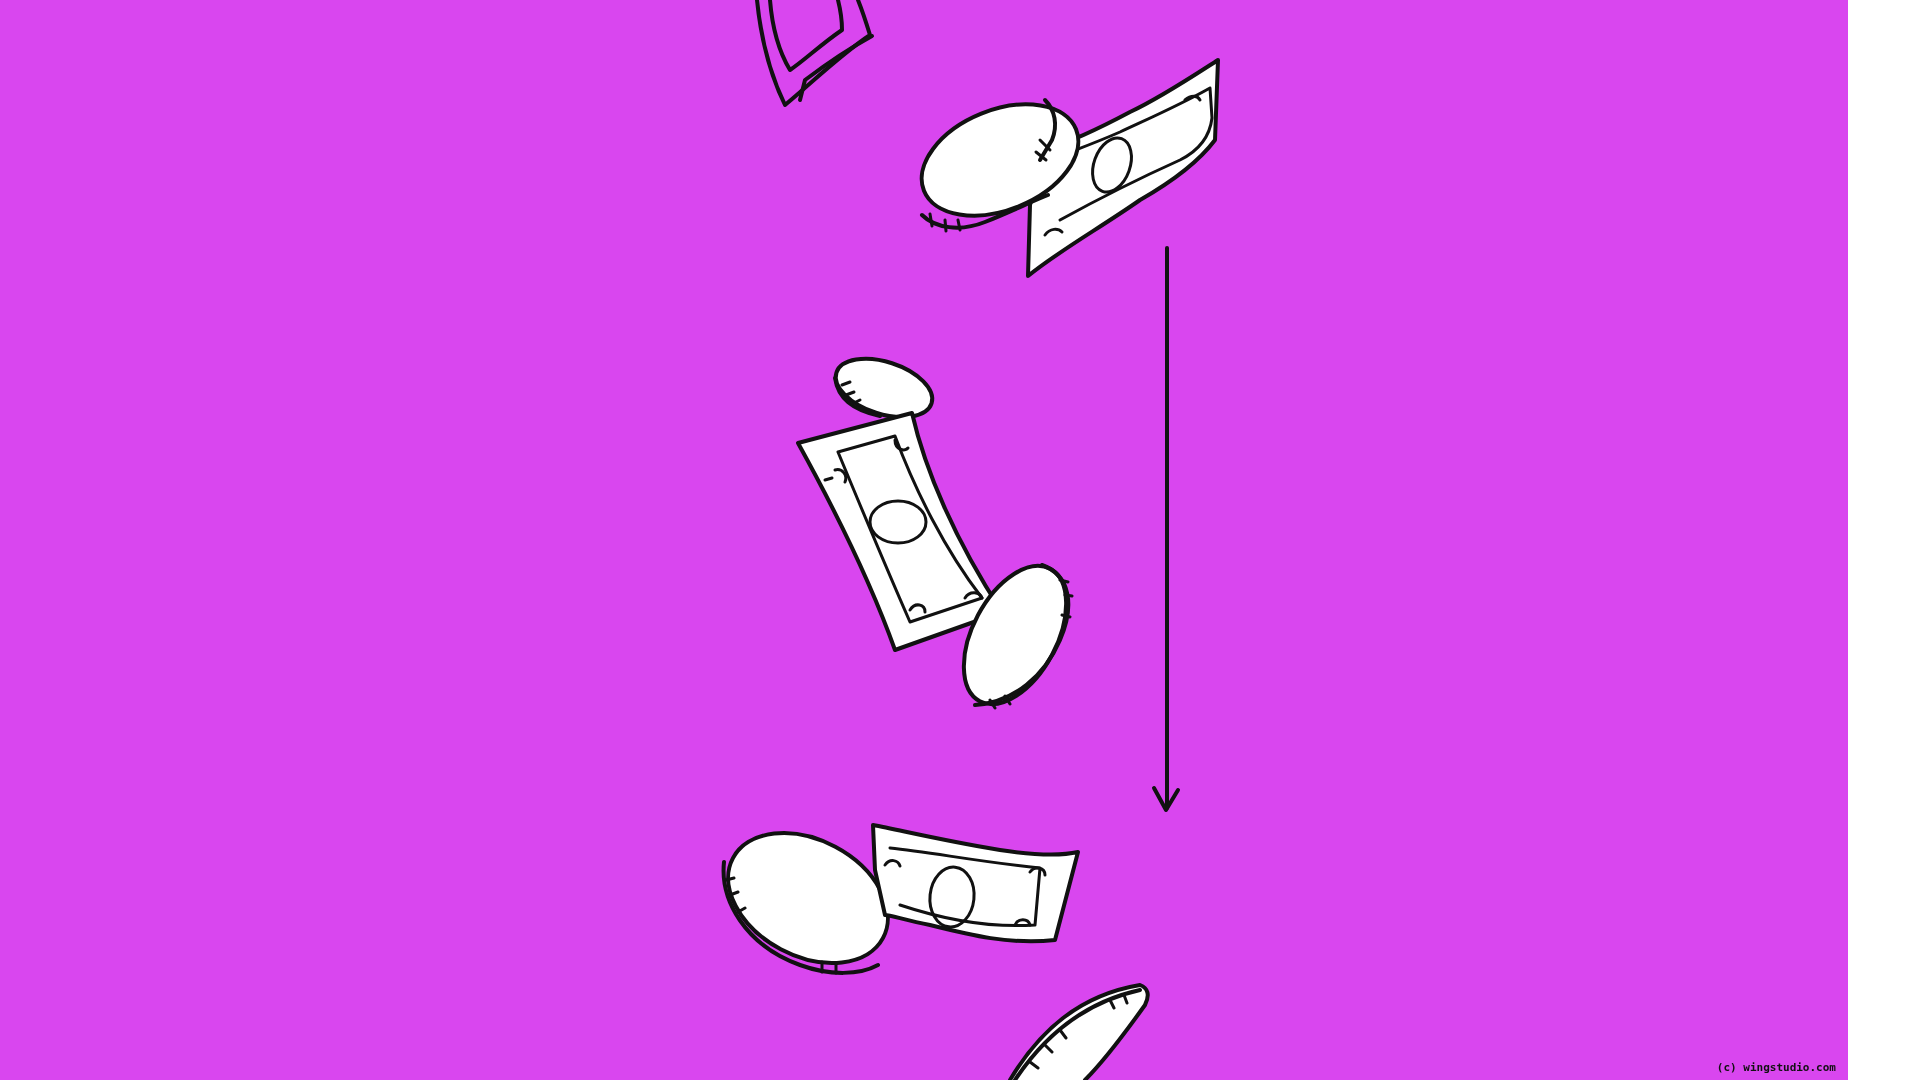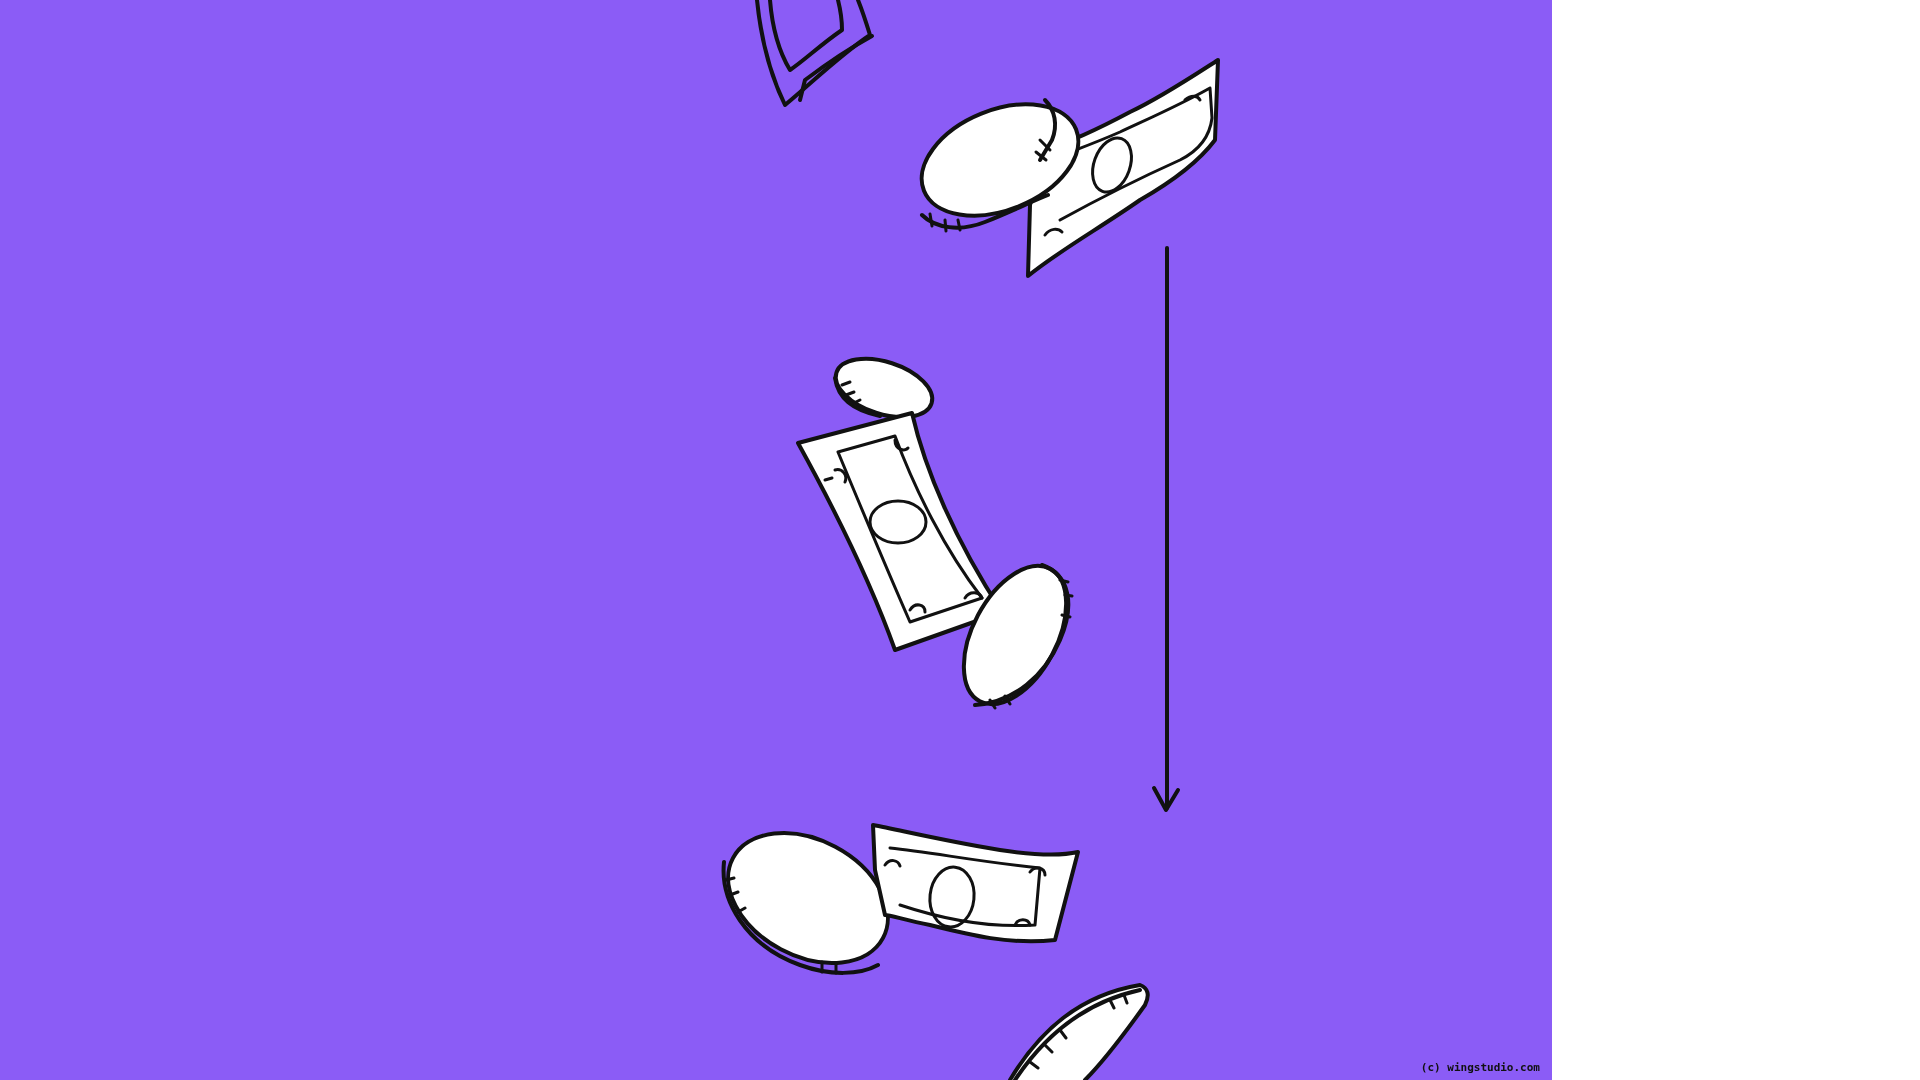--- a/index.html
+++ b/index.html
@@ -1,16 +1,16 @@
 <!DOCTYPE html>
 <html><head>
   <meta charset="utf-8">
   <style>
     html, body { margin:0; padding:0; width:1920px; height:1080px; background:#ffffff; overflow:hidden; }
-    .canvas { position:relative; width:1552px; height:1080px; background:#8b5cf6; }
+    .canvas { position:relative; width:1848px; height:1080px; background:#d946ef; }
     svg.sketch { position:absolute; left:0; top:0; width:1920px; height:1080px; }
     .sketch path, .sketch ellipse, .sketch line, .sketch polyline, .sketch polygon {
       fill:none; stroke:#111111; stroke-width:4; stroke-linecap:round; stroke-linejoin:round;
     }
     .sketch .fillw { fill:#ffffff; }
     .sketch .thin { stroke-width:3; }
     .copyright {
       position:absolute; right:12px; bottom:6px;
       font-family:"DejaVu Sans Mono", monospace; font-weight:bold; font-size:11px; color:#111111;
     }

